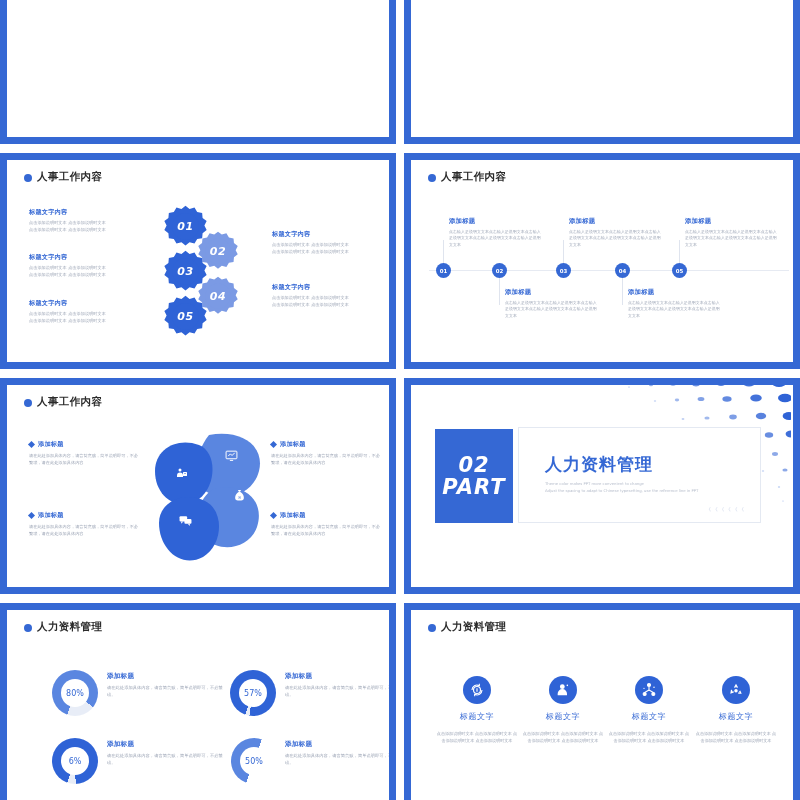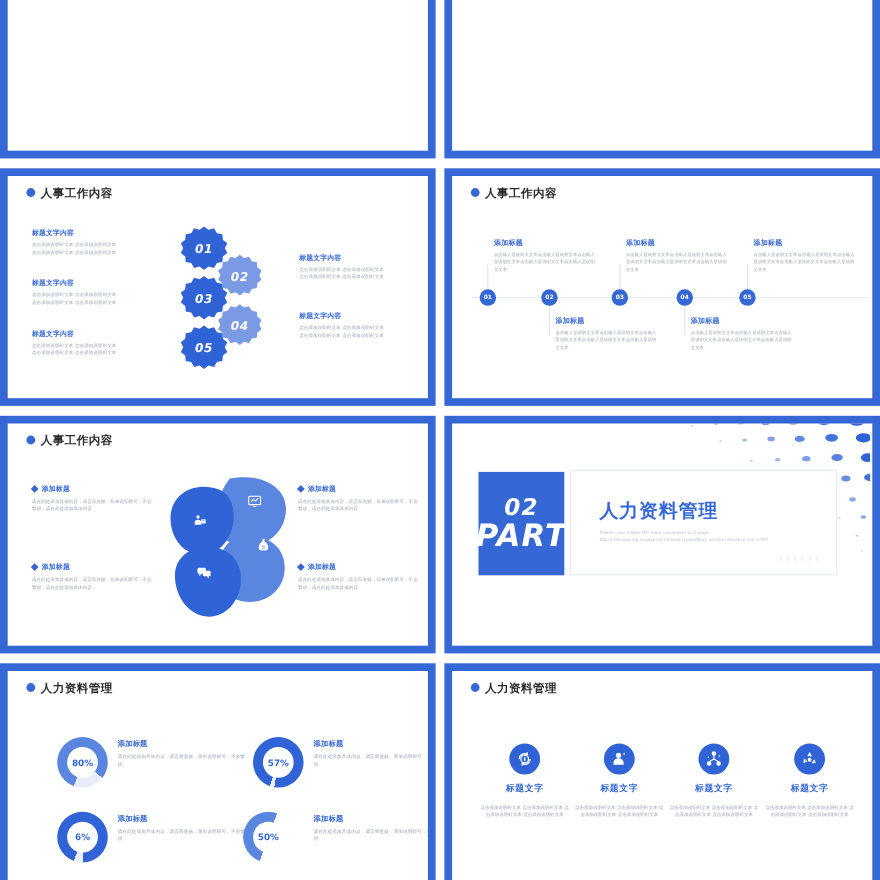--- a/index.html
+++ b/index.html
@@ -35,21 +35,21 @@
   .slide-inner {
     position: relative;
     width: 100%; height: 100%;
     background: #ffffff;
     overflow: hidden;
   }
   
   .sl-head {
     position: absolute;
     left: 17px; top: 11px;
-    display: flex; align-items: flex-start; gap: 5px;
+    display: flex; align-items: flex-end; gap: 5px;
   }
   .sl-dot {
     width: 8px; height: 8px; border-radius: 50%;
     background: #3568d4; display: block;
   }
   .sl-title {
     font-size: 10.5px; font-weight: bold; color: #2b2b2b;
     letter-spacing: .4px; line-height: 1;
   }
 
@@ -89,48 +89,48 @@
   .s5-h{display:flex;align-items:center;gap:4px;}
   .dia{width:5px;height:5px;background:#3568d4;transform:rotate(45deg);display:block;}
 
   
   .sec-num{
     position:absolute;left:24px;top:44px;width:78px;height:94px;background:#3568d4;
     display:flex;flex-direction:column;align-items:center;justify-content:center;
     color:#fff;font-style:italic;font-weight:bold;
   }
   .sec-num .n{font-size:21px;line-height:1.05;letter-spacing:1px;}
-  .sec-num .p{font-size:28px;line-height:1.05;letter-spacing:1px;}
+  .sec-num .p{font-size:21px;line-height:1.05;letter-spacing:1px;}
   .sec-card{
     position:absolute;left:107px;top:42px;width:243px;height:96px;
     background:#fff;border:1px solid #e4e9f2;
   }
   .sec-ttl{position:absolute;left:26px;top:25px;font-size:17px;font-weight:bold;color:#3568d4;letter-spacing:1px;}
   .sec-en{position:absolute;left:26px;top:52px;font-size:3.8px;color:#b6bdcb;line-height:1.9;}
   .sec-arrows{position:absolute;right:16px;bottom:10px;display:flex;gap:4px;color:#c3cde4;font-size:5px;}
   .dots-deco{position:absolute;right:-6px;top:-4px;width:180px;height:135px;}
 
   
   .donut{position:absolute;width:46px;height:46px;border-radius:50%;}
   .donut .hole{
     position:absolute;left:9px;top:9px;width:28px;height:28px;border-radius:50%;background:#fff;
     display:flex;align-items:center;justify-content:center;
-    font-size:8px;font-weight:bold;color:#3568d4;
+    font-size:8px;font-weight:normal;color:#3568d4;
   }
   .d-item{position:absolute;width:120px;}
   .d-item .ttl{font-size:6.6px;}
   .d-item .bdy{font-size:4.2px;}
 
   
   .ic-col{position:absolute;width:84px;text-align:center;}
   .ic-badge{
     width:28px;height:28px;border-radius:50%;background:#2f63d6;margin:0 auto;
     display:flex;align-items:center;justify-content:center;color:#fff;font-size:15px;
   }
-  .ic-ttl{margin-top:7px;font-size:8px;font-weight:bold;color:#3568d4;letter-spacing:.6px;}
+  .ic-ttl{margin-top:7px;font-size:8px;font-weight:normal;color:#3568d4;letter-spacing:.6px;}
   .ic-bdy{margin-top:8px;font-size:4.1px;color:#9aa3b4;line-height:1.8;}
 </style>
 </head>
 <body>
 
 <div id="page">
   <div class="grid">
 
     <div class="slide">
       <div class="slide-inner">
@@ -435,21 +435,21 @@
         </div>
 
         <div class="donut" style="left:45px;top:128px;background:conic-gradient(from 200deg,#2f63d6 0% 94%, #e8edf7 94% 100%);">
           <div class="hole">6%</div>
         </div>
         <div class="d-item" style="left:100px;top:130px;">
           <div class="ttl">添加标题</div>
           <div class="bdy" style="margin-top:4px;">请在此处添加具体内容，请言简意赅，简单说明即可，不必繁琐。</div>
         </div>
 
-        <div class="donut" style="left:214px;top:128px;background:conic-gradient(from 200deg,#5a86e0 0% 50%, #ffffff 50% 100%);">
+        <div class="donut" style="left:224px;top:128px;background:conic-gradient(from 200deg,#5a86e0 0% 50%, #ffffff 50% 100%);">
           <div class="hole">50%</div>
         </div>
         <div class="d-item" style="left:278px;top:130px;">
           <div class="ttl">添加标题</div>
           <div class="bdy" style="margin-top:4px;">请在此处添加具体内容，请言简意赅，简单说明即可，不必繁琐。</div>
         </div>
       </div>
     </div>
 
     <div class="slide">

